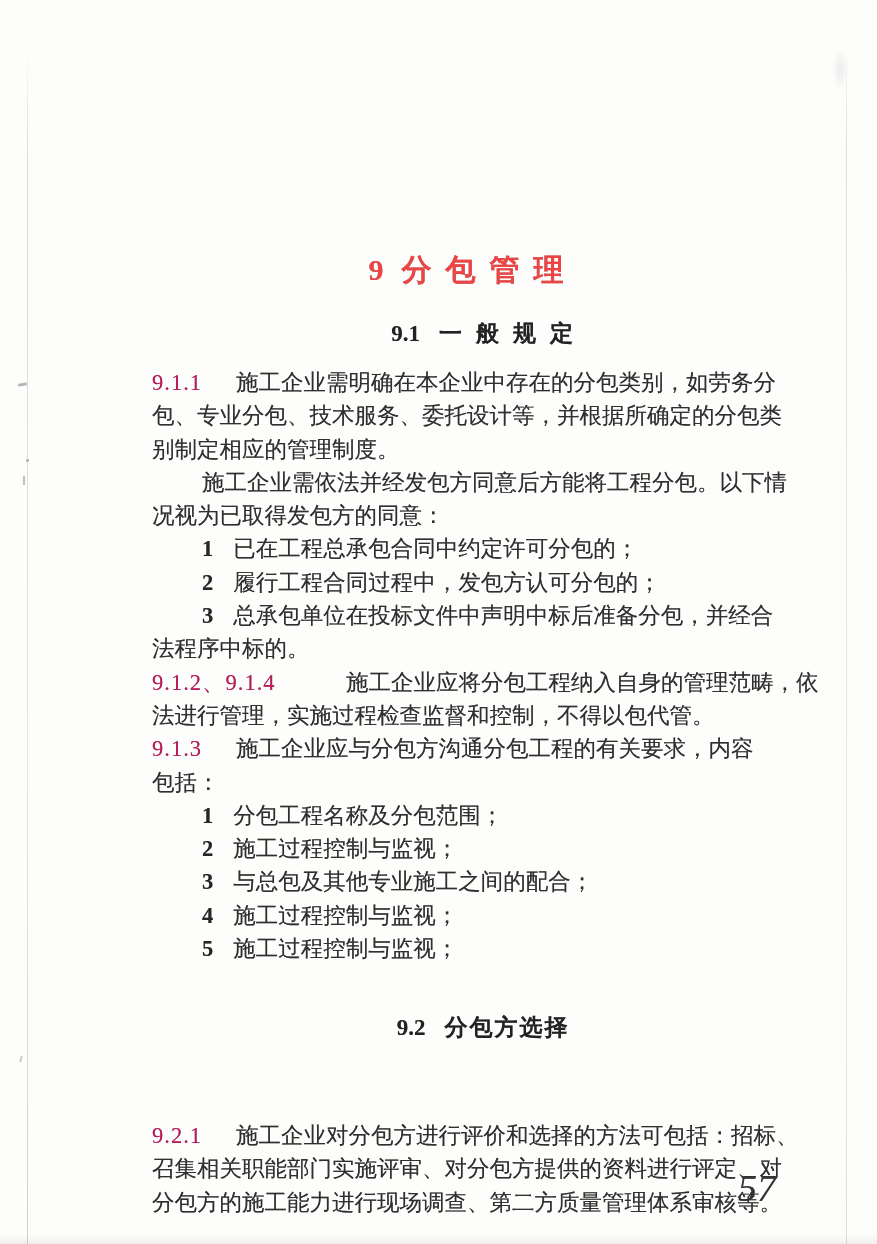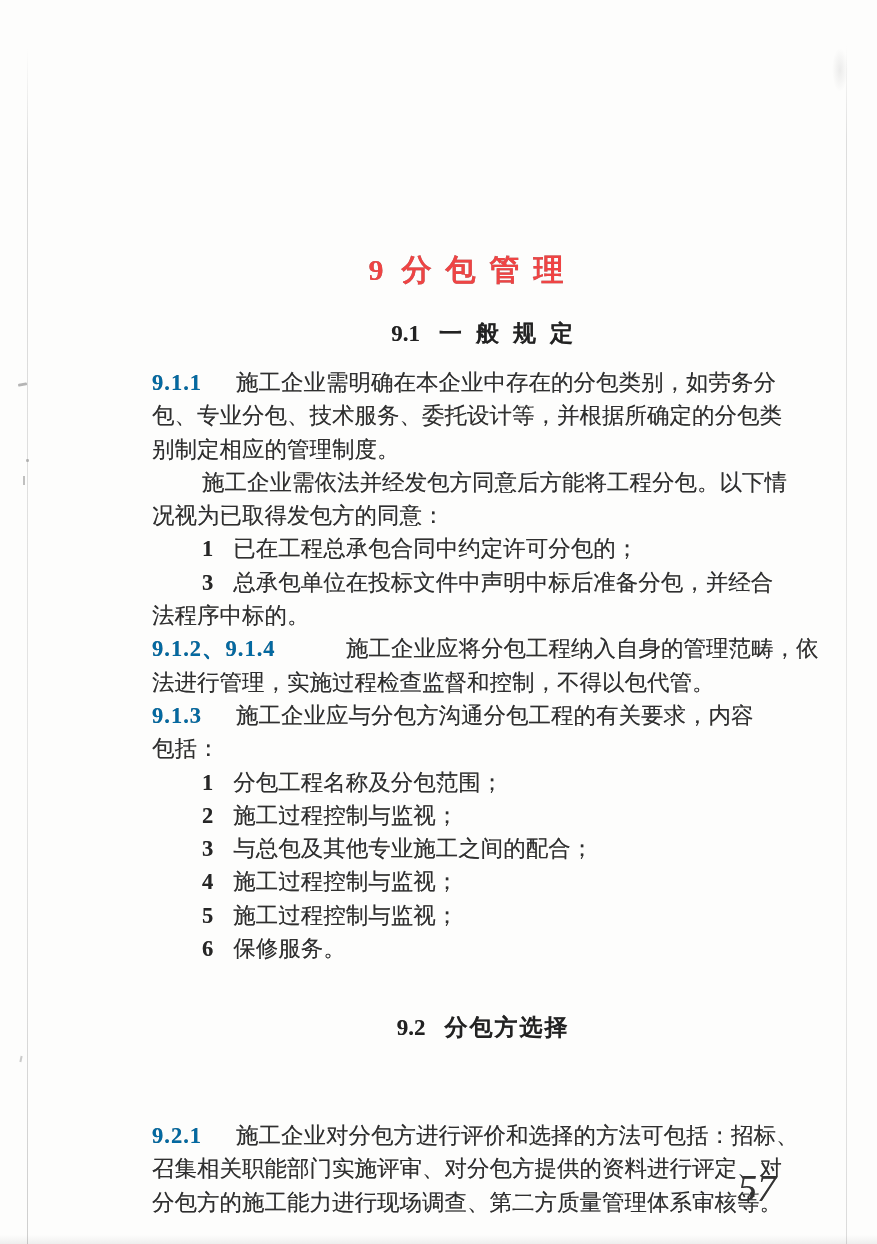--- a/index.html
+++ b/index.html
@@ -67,21 +67,21 @@
   .textcol {
     position: absolute; left: 152px; width: 668px;
     font-size: 22.5px; line-height: 33.3px; color: #2f2f2f;
     text-shadow: 0 0 0.5px rgba(47,47,47,0.5);
   }
   .run1 { top: 366px; }
   .run2 { top: 1119px; }
   .textcol p { margin: 0; padding: 0; }
   .plain { text-indent: 50px; }
   .li { text-indent: 50px; }
-  .cnum { font-weight: bold; display: inline-block; letter-spacing: 1px; color: #0369a1; }
+  .cnum { font-weight: normal; display: inline-block; letter-spacing: 1px; color: #be185d; }
   .w70 { min-width: 70px; }
   .w180 { min-width: 180px; }
   .gap { display: inline-block; }
   .g14 { width: 14px; }
   .g20 { width: 20px; }
   .lnum { font-weight: bold; color: #262626; }
   .ctext { white-space: pre-line; }
 
   
   .pagenum {
@@ -123,20 +123,23 @@
 
     <p class="plain">
       <span class="ctext">施工企业需依法并经发包方同意后方能将工程分包。以下情
 况视为已取得发包方的同意：</span>
     </p>
 
     <p class="li">
       <span class="lnum">1</span><span class="gap g20"></span><span class="ctext">已在工程总承包合同中约定许可分包的；</span>
     </p>
     <p class="li">
+      <span class="lnum">2</span><span class="gap g20"></span><span class="ctext">履行工程合同过程中，发包方认可分包的；</span>
+    </p>
+    <p class="li">
       <span class="lnum">3</span><span class="gap g20"></span><span class="ctext">总承包单位在投标文件中声明中标后准备分包，并经合
 法程序中标的。</span>
     </p>
 
     <p class="clause">
       <span class="cnum w180">9.1.2、9.1.4</span><span class="gap g14"></span><span class="ctext">施工企业应将分包工程纳入自身的管理范畴，依
 法进行管理，实施过程检查监督和控制，不得以包代管。</span>
     </p>
 
     <p class="clause">
@@ -152,23 +155,20 @@
     </p>
     <p class="li">
       <span class="lnum">3</span><span class="gap g20"></span><span class="ctext">与总包及其他专业施工之间的配合；</span>
     </p>
     <p class="li">
       <span class="lnum">4</span><span class="gap g20"></span><span class="ctext">施工过程控制与监视；</span>
     </p>
     <p class="li">
       <span class="lnum">5</span><span class="gap g20"></span><span class="ctext">施工过程控制与监视；</span>
     </p>
-    <p class="li">
-      <span class="lnum">6</span><span class="gap g20"></span><span class="ctext">保修服务。</span>
-    </p>
 
   </div>
 
   <div class="sec sec2">
     <span class="sec-num">9.2</span><span class="s2t">分包方选择</span>
   </div>
 
   <div class="textcol run2">
     <p class="clause">
       <span class="cnum w70">9.2.1</span><span class="gap g14"></span><span class="ctext">施工企业对分包方进行评价和选择的方法可包括：招标、

